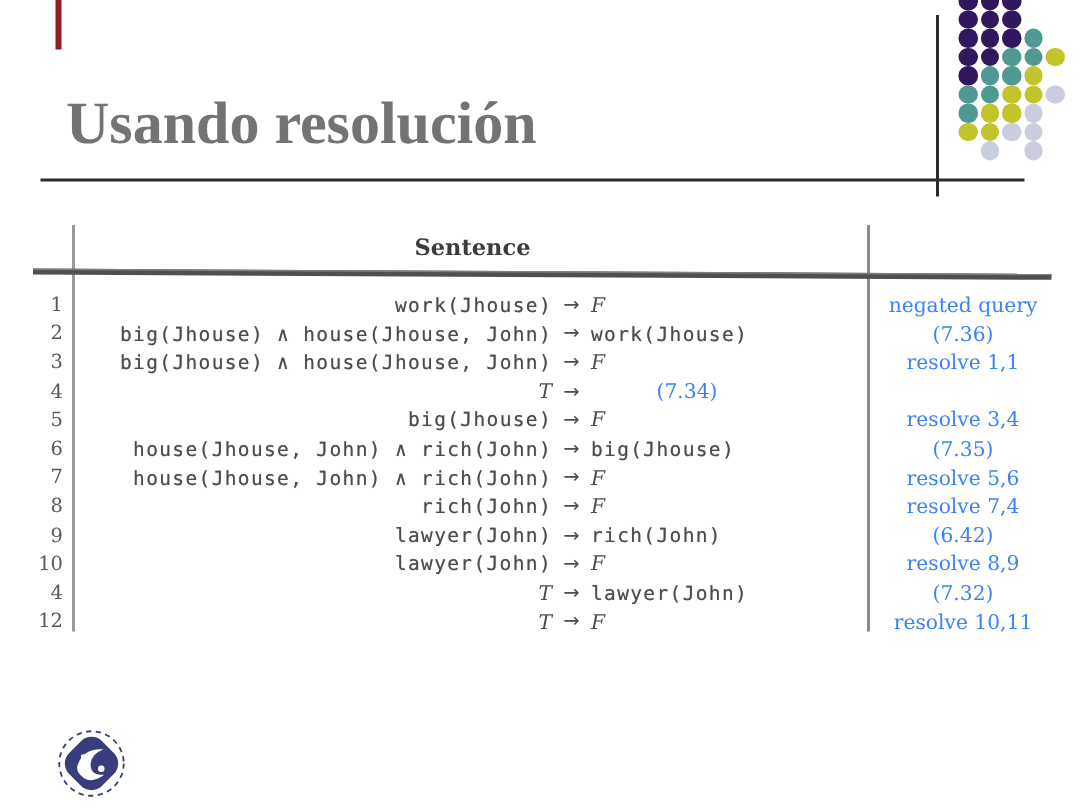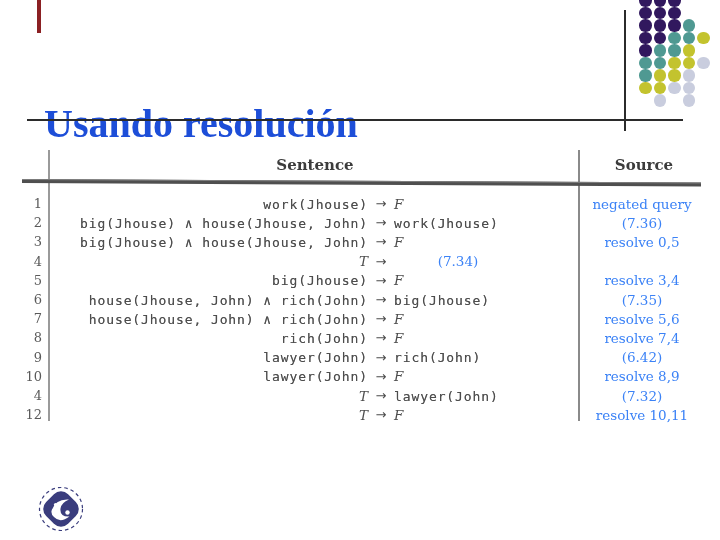--- a/index.html
+++ b/index.html
@@ -61,21 +61,21 @@
   }
   .logo{position:absolute;left:38px;top:486px;}
 </style>
 </head>
 <body>
 
 <div class="slide">
 
   <div class="accent-bar" style="background: rgb(139, 32, 35);"></div>
 
-  <h1 class="title" style="color: #1d4ed8; margin-top: 42px;">Usando resolución</h1>
+  <h1 class="title" style="color: #737373;">Usando resolución</h1>
   <div class="title-underline"></div>
   <div class="deco-vline"></div>
 
   <div class="dots" id="dots">
       <div class="dot" style="left: 639px; top: -6px; background: rgb(49, 24, 94);"></div>
       <div class="dot" style="left: 653.6px; top: -6px; background: rgb(49, 24, 94);"></div>
       <div class="dot" style="left: 668.2px; top: -6px; background: rgb(49, 24, 94);"></div>
       <div class="dot" style="left: 639px; top: 6.5px; background: rgb(49, 24, 94);"></div>
       <div class="dot" style="left: 653.6px; top: 6.5px; background: rgb(49, 24, 94);"></div>
       <div class="dot" style="left: 668.2px; top: 6.5px; background: rgb(49, 24, 94);"></div>
@@ -107,21 +107,20 @@
       <div class="dot" style="left: 682.8px; top: 81.5px; background: rgb(201, 205, 222);"></div>
       <div class="dot" style="left: 653.6px; top: 94px; background: rgb(201, 205, 222);"></div>
       <div class="dot" style="left: 682.8px; top: 94px; background: rgb(201, 205, 222);"></div>
     </div>
 
   <div class="figure">
     <div class="vline left"></div>
     <div class="vline mid"></div>
     <div class="header-rule"></div>
     <div class="hdr sentence">Sentence</div>
-    <div class="hdr source">Source</div>
     <div id="rows">
         <div class="trow" style="top: 54px;">
           <span class="r-num">1</span>
           <span class="r-gap"></span>
           <span class="r-ante"><span class="mono">work(Jhouse)</span></span>
           <span class="r-arrow">→</span>
           <span class="r-cons"><span class="tf">F</span></span>
           <span class="r-src">negated query</span>
         </div>
         <div class="trow" style="top: 73.2px;">
@@ -131,21 +130,21 @@
           <span class="r-arrow">→</span>
           <span class="r-cons"><span class="mono">work(Jhouse)</span></span>
           <span class="r-src">(7.36)</span>
         </div>
         <div class="trow" style="top: 92.4px;">
           <span class="r-num">3</span>
           <span class="r-gap"></span>
           <span class="r-ante"><span class="mono">big(Jhouse) ∧ house(Jhouse, John)</span></span>
           <span class="r-arrow">→</span>
           <span class="r-cons"><span class="tf">F</span></span>
-          <span class="r-src">resolve 0,5</span>
+          <span class="r-src">resolve 1,1</span>
         </div>
         <div class="trow" style="top: 111.6px;">
           <span class="r-num">4</span>
           <span class="r-gap"></span>
           <span class="r-ante"><span class="tf">T</span></span>
           <span class="r-arrow">→</span>
           <span class="r-src">(7.34)</span>
         </div>
         <div class="trow" style="top: 130.8px;">
           <span class="r-num">5</span>

